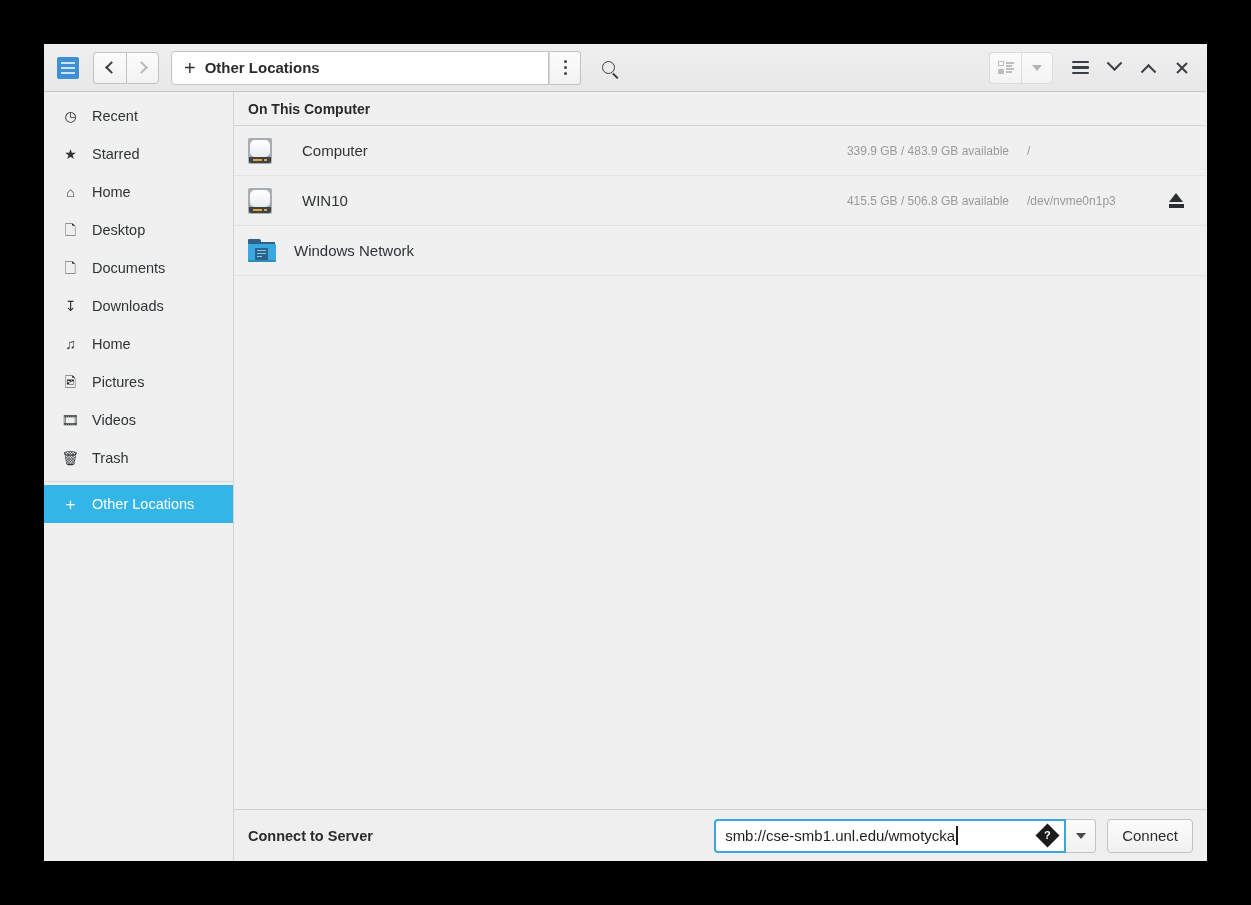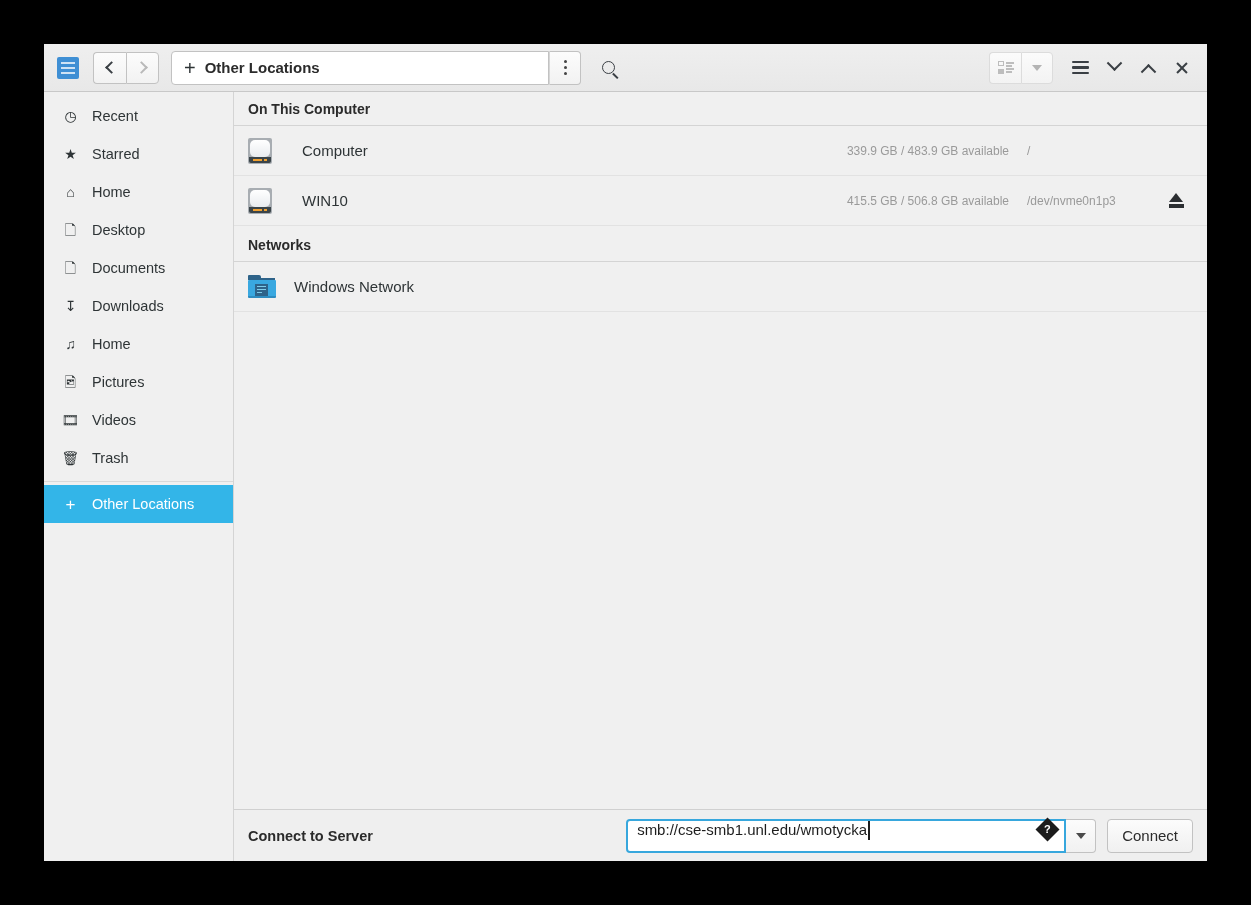--- a/index.html
+++ b/index.html
@@ -288,27 +288,27 @@
     gap: 0;
   }
   .cb-label {
     font-size: 14.5px;
     font-weight: bold;
     color: #2b2b2b;
     white-space: nowrap;
   }
   .cb-spacer { flex: 1; }
   .entry-wrap {
-    width: 440px;
+    width: 352px;
     height: 34px;
     background: #ffffff;
     border: 2px solid #37a7dd;
     border-radius: 4px 0 0 4px;
     display: flex;
-    align-items: flex-start;
+    align-items: center;
     padding: 0 8px 0 9px;
   }
   .entry-text {
     font-size: 15px;
     color: #1d1d1d;
     white-space: nowrap;
     overflow: hidden;
   }
   .caret {
     width: 1.5px; height: 19px; background: #1d1d1d; margin-left: 1px; flex: none;
@@ -506,21 +506,20 @@
           <span class="rmeta">415.5 GB / 506.8 GB available</span>
           <span class="rmeta dev">/dev/nvme0n1p3</span>
           <span class="eject-slot">
             <span class="eject">
               <span class="tri"></span>
                 <span class="bar"></span>
             </span>
           </span>
         </div>
 
-        <div class="group-head" style="padding-top:11px">Networks</div>
 
         <div class="row">
           <span class="folder-ico">
             <span class="tab"></span>
               <span class="tabline"></span>
               <span class="bodyf"></span>
             <span class="doc">
               <i style="top:2px"></i>
                 <i style="top:5px"></i>
                 <i style="top:8px; width:5px"></i>

